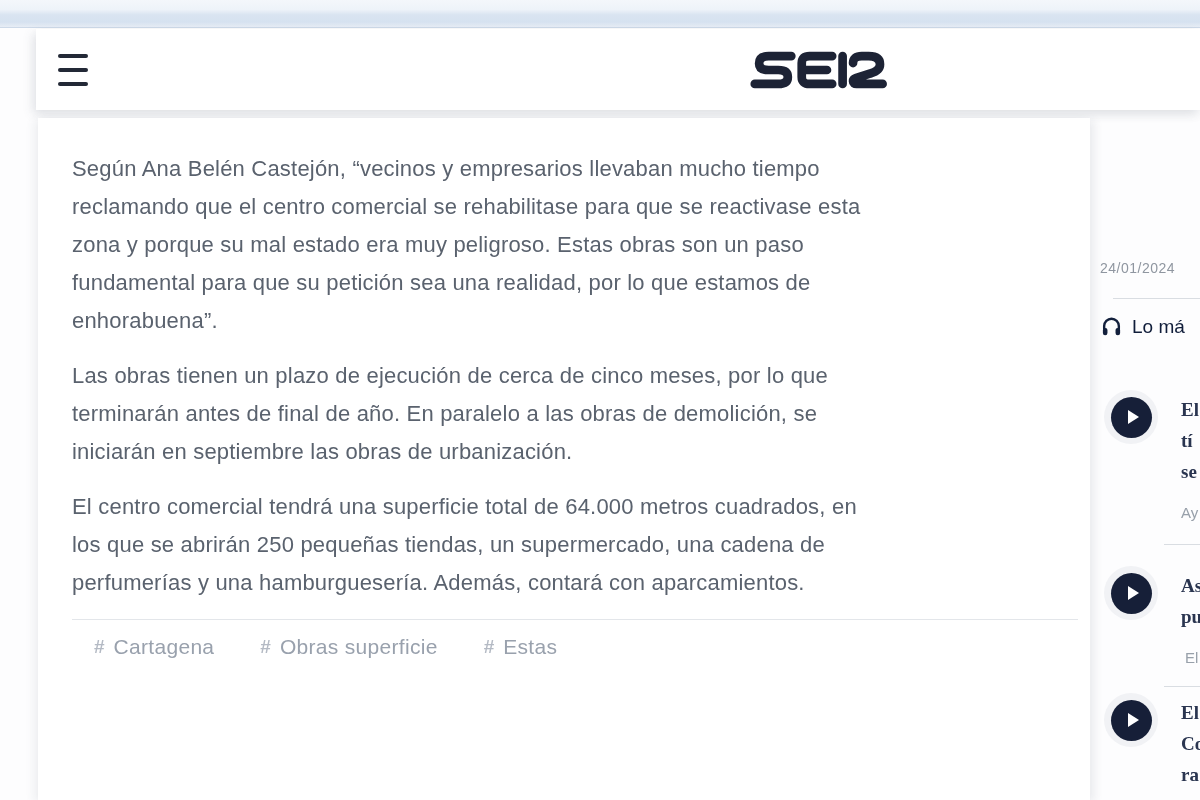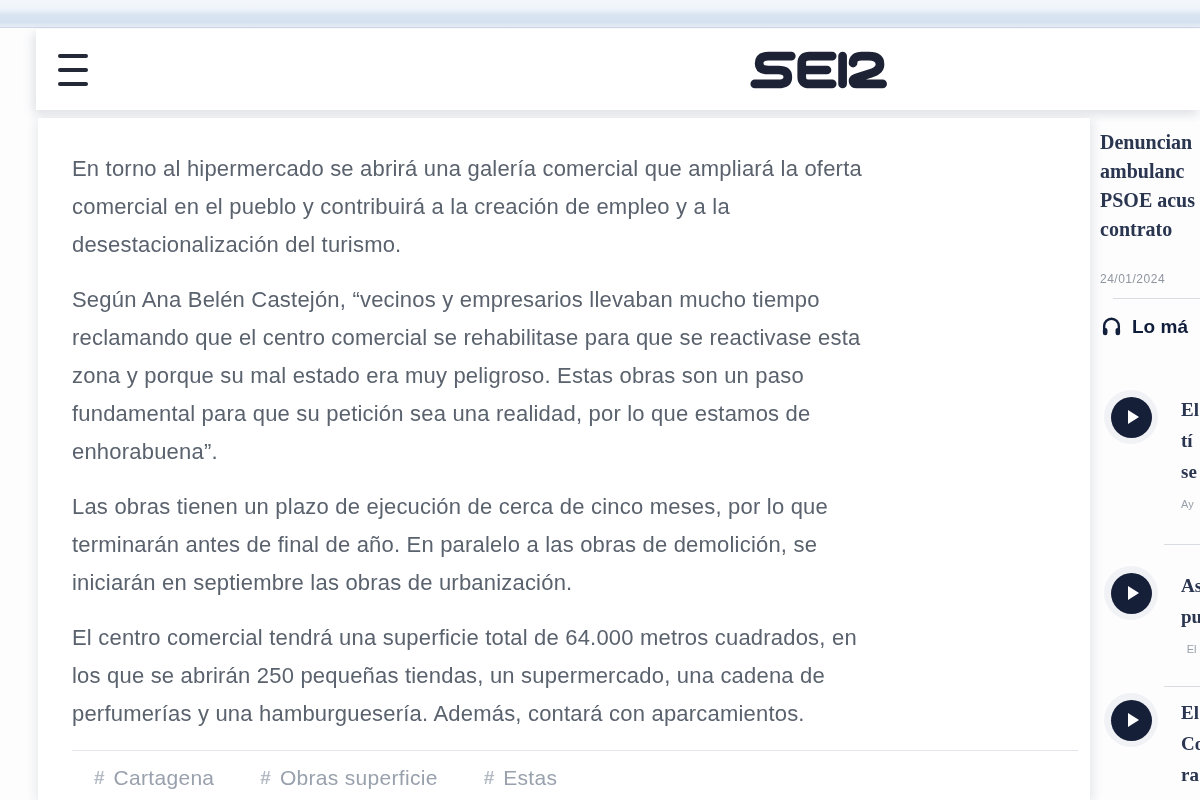--- a/index.html
+++ b/index.html
@@ -44,27 +44,27 @@
   .tag{display:inline-flex;align-items:center;gap:9px;text-decoration:none;cursor:pointer;}
   .tag .hash{font-size:19px;font-weight:700;color:#b4bac4;}
   .tag .tag-label{font-size:21px;letter-spacing:.3px;color:#99a1ad;}
   
   .sidebar{position:absolute;left:1100px;top:128px;width:150px;height:672px;}
   .sb-title{
     position:absolute;top:0;left:0;display:block;text-decoration:none;cursor:pointer;
     font-family:"Liberation Serif","DejaVu Serif",serif;
     font-size:20px;line-height:29px;font-weight:600;color:#2a3550;white-space:pre-line;
   }
-  .sb-date{position:absolute;top:144px;left:0;font-size:12px;letter-spacing:.5px;color:#8f96a0;}
+  .sb-date{position:absolute;top:132px;left:0;font-size:14px;letter-spacing:.5px;color:#8f96a0;}
   .sb-div{position:absolute;border-top:1px solid #d9dde2;}
   .d1{top:170px;left:13px;width:137px;}
   .d2{top:416px;left:64px;width:86px;}
   .d3{top:558px;left:64px;width:86px;}
   .sb-lomas{position:absolute;top:188px;left:0;display:flex;align-items:center;gap:9px;}
-  .sb-lomas .lomas-label{font-size:19px;font-weight:700;color:#101d3a;white-space:nowrap;}
+  .sb-lomas .lomas-label{font-size:19px;font-weight:400;color:#101d3a;white-space:nowrap;}
   .sb-item{position:absolute;left:4px;display:flex;align-items:flex-start;gap:23px;}
   .i1{top:262px;}
   .i2{top:438px;text-align:center;}
   .i3{top:565px;}
   .play-halo{
     width:54px;height:54px;border-radius:50%;background:#f1f2f5;flex:0 0 54px;
     display:flex;align-items:center;justify-content:center;
   }
   .play-btn{
     width:41px;height:41px;border-radius:50%;background:#161f38;border:none;cursor:pointer;
@@ -72,21 +72,21 @@
   }
   .play-tri{
     width:0;height:0;margin-left:4px;
     border-left:11px solid #ffffff;border-top:7px solid transparent;border-bottom:7px solid transparent;
   }
   .sb-item-title{
     display:block;text-decoration:none;cursor:pointer;margin-top:4px;
     font-family:"Liberation Serif","DejaVu Serif",serif;
     font-size:19px;line-height:31px;font-weight:600;color:#2a3550;white-space:pre-line;
   }
-  .sb-item-meta{margin-top:11px;font-size:11px;color:#98a0aa;}
+  .sb-item-meta{margin-top:17px;font-size:15px;color:#98a0aa;}
 </style>
 </head>
 <body>
 
 <div class="top-strip"></div>
 
 <header class="header-card">
   <button class="hamburger">
     <span></span>
     <span></span>
@@ -97,23 +97,20 @@
       <path d="M47 7 H21 Q10 7 10 15.5 Q10 23 21 23 H32 Q43 23 43 31 Q43 39 32 39 H5"></path>
       <path d="M94 7 H68 Q59 7 59 15 V31 Q59 39 68 39 H94"></path>
       <path d="M61 23 H88"></path>
       <path d="M106 7 V39"></path>
       <path d="M118 15 Q118 7 128 7 H136 Q149 7 149 16.5 Q149 24 138 27 L121 32.5 Q118 33.5 118 36 Q118 39 122 39 H152"></path>
     </svg>
   </div>
 </header>
 
 <main class="article-card">
-  <p>En torno al hipermercado se abrirá una galería comercial que ampliará la oferta
-comercial en el pueblo y contribuirá a la creación de empleo y a la
-desestacionalización del turismo.</p>
   <p>Según Ana Belén Castejón, “vecinos y empresarios llevaban mucho tiempo
 reclamando que el centro comercial se rehabilitase para que se reactivase esta
 zona y porque su mal estado era muy peligroso. Estas obras son un paso
 fundamental para que su petición sea una realidad, por lo que estamos de
 enhorabuena”.</p>
   <p>Las obras tienen un plazo de ejecución de cerca de cinco meses, por lo que
 terminarán antes de final de año. En paralelo a las obras de demolición, se
 iniciarán en septiembre las obras de urbanización.</p>
   <p>El centro comercial tendrá una superficie total de 64.000 metros cuadrados, en
 los que se abrirán 250 pequeñas tiendas, un supermercado, una cadena de
@@ -130,24 +127,20 @@
       <span class="tag-label">Obras superficie</span>
     </a>
     <a class="tag">
       <span class="hash">#</span>
       <span class="tag-label">Estas</span>
     </a>
   </div>
 </main>
 
 <aside class="sidebar">
-  <a class="sb-title">Denuncian
-ambulanc
-PSOE acus
-contrato</a>
   <div class="sb-date">24/01/2024</div>
   <div class="sb-div d1"></div>
 
   <div class="sb-lomas">
     <svg width="23" height="22" viewBox="0 0 24 24">
       <path d="M4 14 v-3 a8 8 0 0 1 16 0 v3" fill="none" stroke="#13203c" stroke-width="2.6" stroke-linecap="round"></path>
       <rect x="2.6" y="13" width="5" height="8" rx="2.4" fill="#13203c"></rect>
       <rect x="16.4" y="13" width="5" height="8" rx="2.4" fill="#13203c"></rect>
     </svg>
     <span class="lomas-label">Lo má</span>

